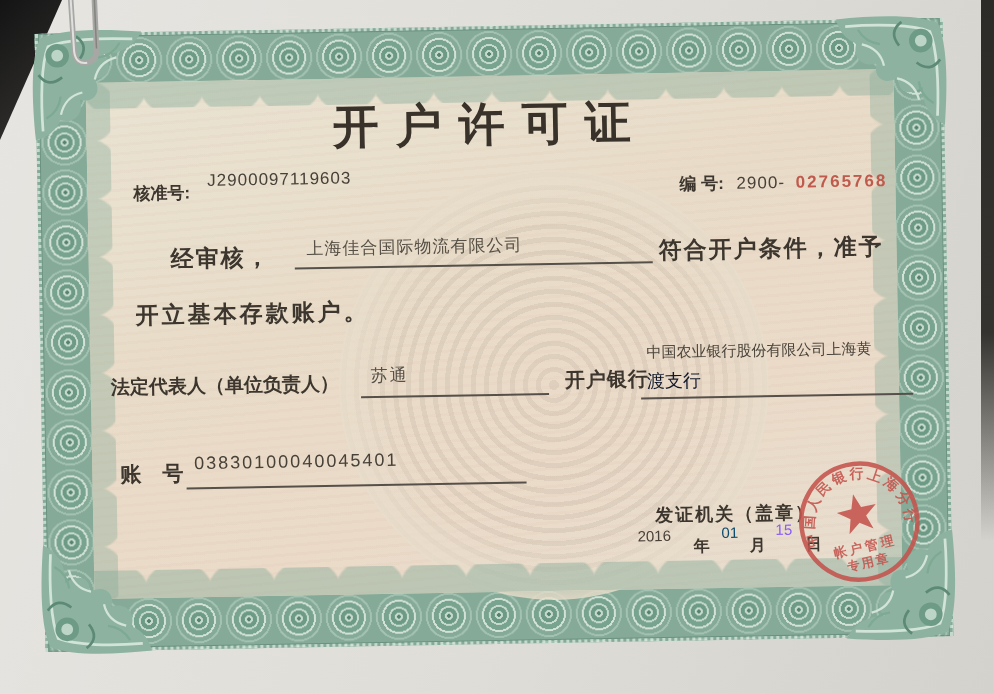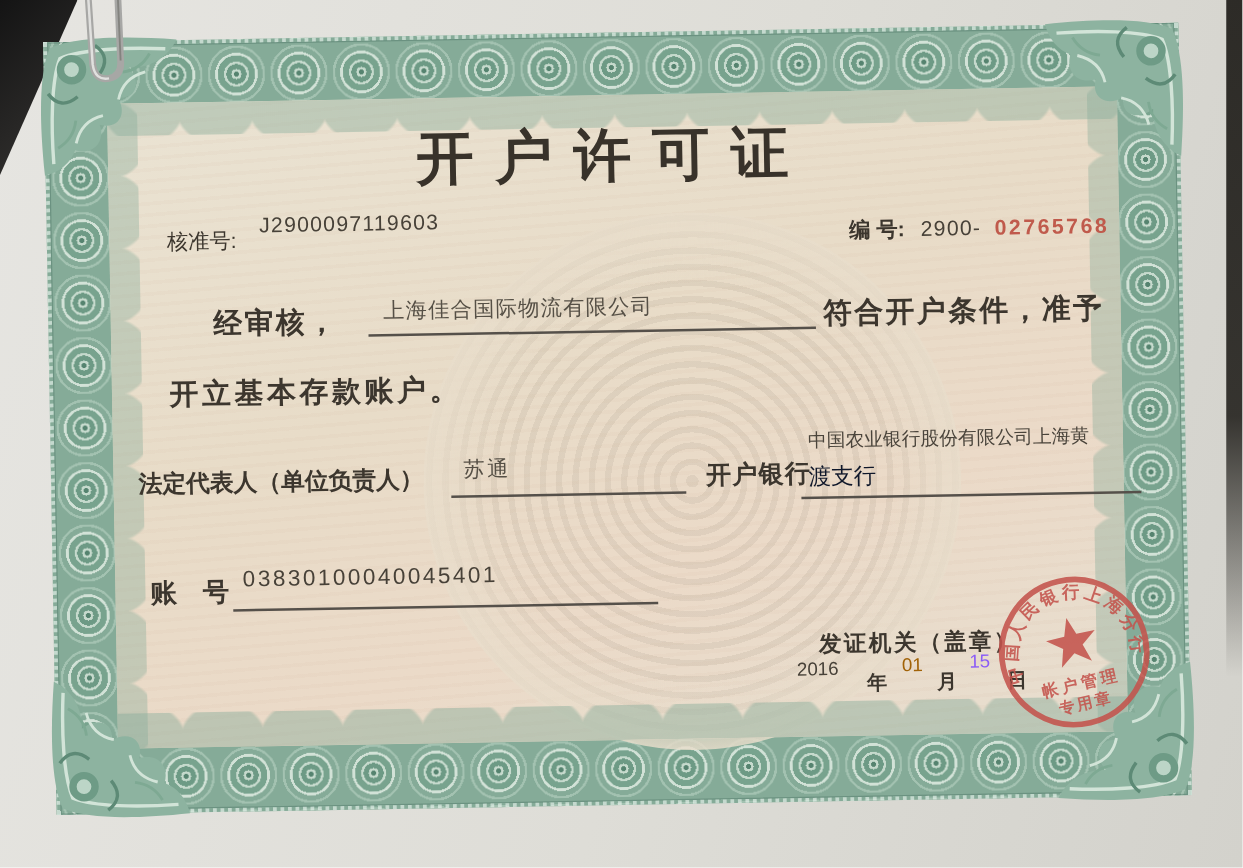--- a/index.html
+++ b/index.html
@@ -58,21 +58,21 @@
     background-image:radial-gradient(circle at 100% 50%, rgba(134,171,153,.38) 0 54%, rgba(134,171,153,0) 58%);background-size:48px 58px;background-position:right;}
   .corner{position:absolute;width:118px;height:118px;z-index:5;}
   .corner.tl{left:0;top:0;}
   .corner.tr{right:0;top:0;transform:rotate(90deg);}
   .corner.br{right:0;bottom:0;transform:rotate(180deg);}
   .corner.bl{left:0;bottom:0;transform:rotate(270deg);}
 
   
   .t{position:absolute;color:#3c362e;white-space:nowrap;}
   .title{left:50%;top:74px;transform:translateX(-50%);font-size:46px;font-weight:bold;letter-spacing:17px;color:#38322a;font-family:"Liberation Serif","DejaVu Serif",serif;}
-  .approval-label{left:102px;top:156px;font-size:17px;font-weight:normal;text-align:right;}
+  .approval-label{left:102px;top:156px;font-size:17px;font-weight:bold;text-align:right;}
   .approval-value{left:176px;top:146px;font-size:17px;letter-spacing:1px;color:#474138;}
   .serial-row{left:648px;top:156px;font-size:17px;}
   .serial-label{font-weight:bold;margin-right:8px;}
   .serial-prefix{letter-spacing:1px;color:#474138;text-align:center;}
   .serial-number{letter-spacing:2px;margin-left:6px;font-weight:bold;}
   .review-label{left:138px;top:218px;font-size:23px;font-weight:bold;letter-spacing:2px;}
   .company{left:274px;top:214px;font-size:17px;color:#56504634;color:#565046;letter-spacing:1px;}
   .uline{position:absolute;height:0;border-bottom:2px solid #55504a;}
   .ul-company{left:262px;top:244px;width:358px;}
   .review-suffix{left:626px;top:218px;font-size:23px;font-weight:bold;letter-spacing:2px;}
@@ -83,21 +83,21 @@
   .bank-label{left:530px;top:348px;font-size:20px;font-weight:bold;letter-spacing:1px;}
   .bank-line1{left:612px;top:326px;font-size:15px;color:#4a443b;}
   .bank-line2{left:612px;top:352px;font-size:18px;color:#0f172a;}
   .ul-bank{left:606px;top:380px;width:272px;}
   .account-label{left:84px;top:434px;font-size:21px;font-weight:bold;}
   .account-value{left:158px;top:428px;font-size:18px;letter-spacing:2px;color:#474138;}
   .ul-account{left:150px;top:462px;width:340px;}
   .issuer-label{left:618px;top:486px;font-size:18px;font-weight:bold;letter-spacing:2px;}
   .d-year{left:600px;top:510px;font-size:15px;color:#474138;}
   .d-yearc{left:656px;top:520px;font-size:16px;font-weight:bold;}
-  .d-month{left:684px;top:508px;font-size:15px;color:#a16207;}
+  .d-month{left:684px;top:508px;font-size:15px;color:#0c4a6e;}
   .d-monthc{left:712px;top:520px;font-size:16px;font-weight:bold;}
   .d-day{left:738px;top:506px;font-size:15px;color:#8b5cf6;}
   .d-dayc{left:768px;top:520px;font-size:16px;font-weight:bold;}
 
   .seal{position:absolute;left:757px;top:443px;width:130px;height:130px;z-index:20;opacity:.88;transform:rotate(-12deg);}
 </style>
 </head>
 <body>
 
 <div class="desk-corner"></div>

